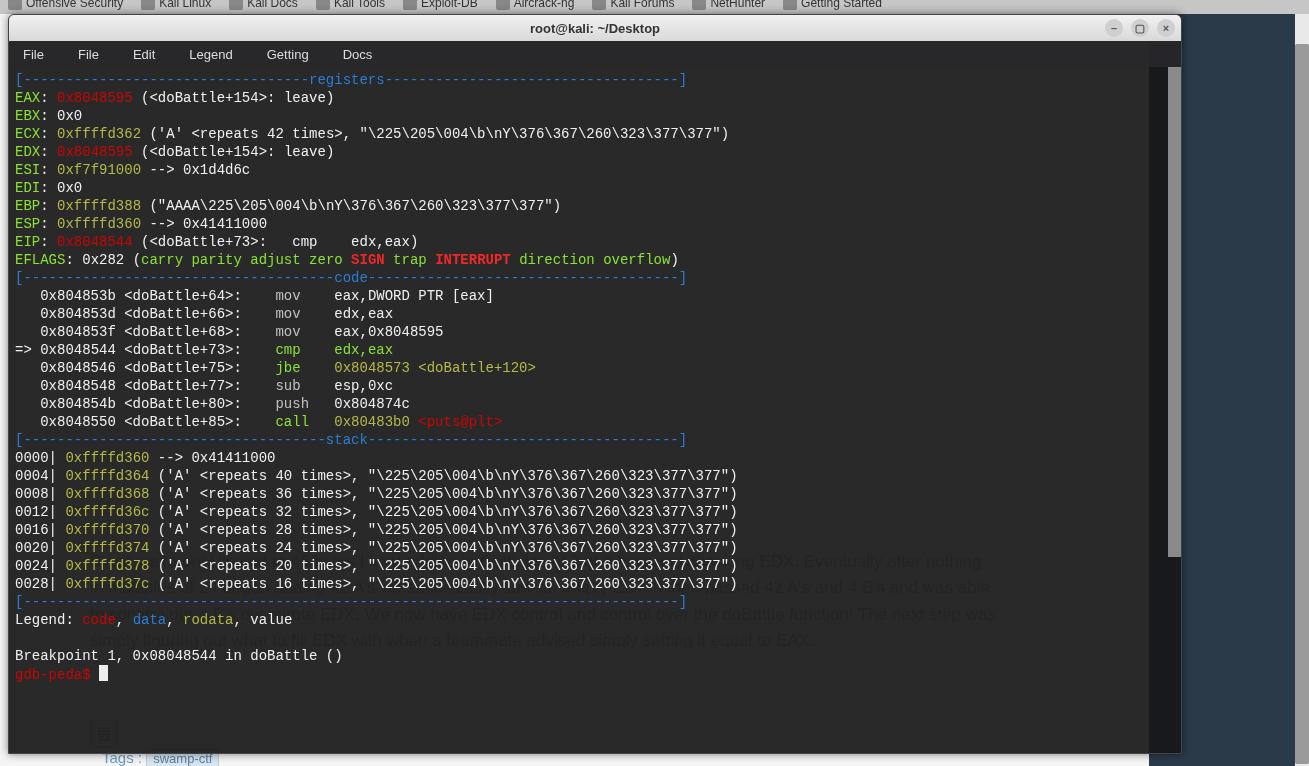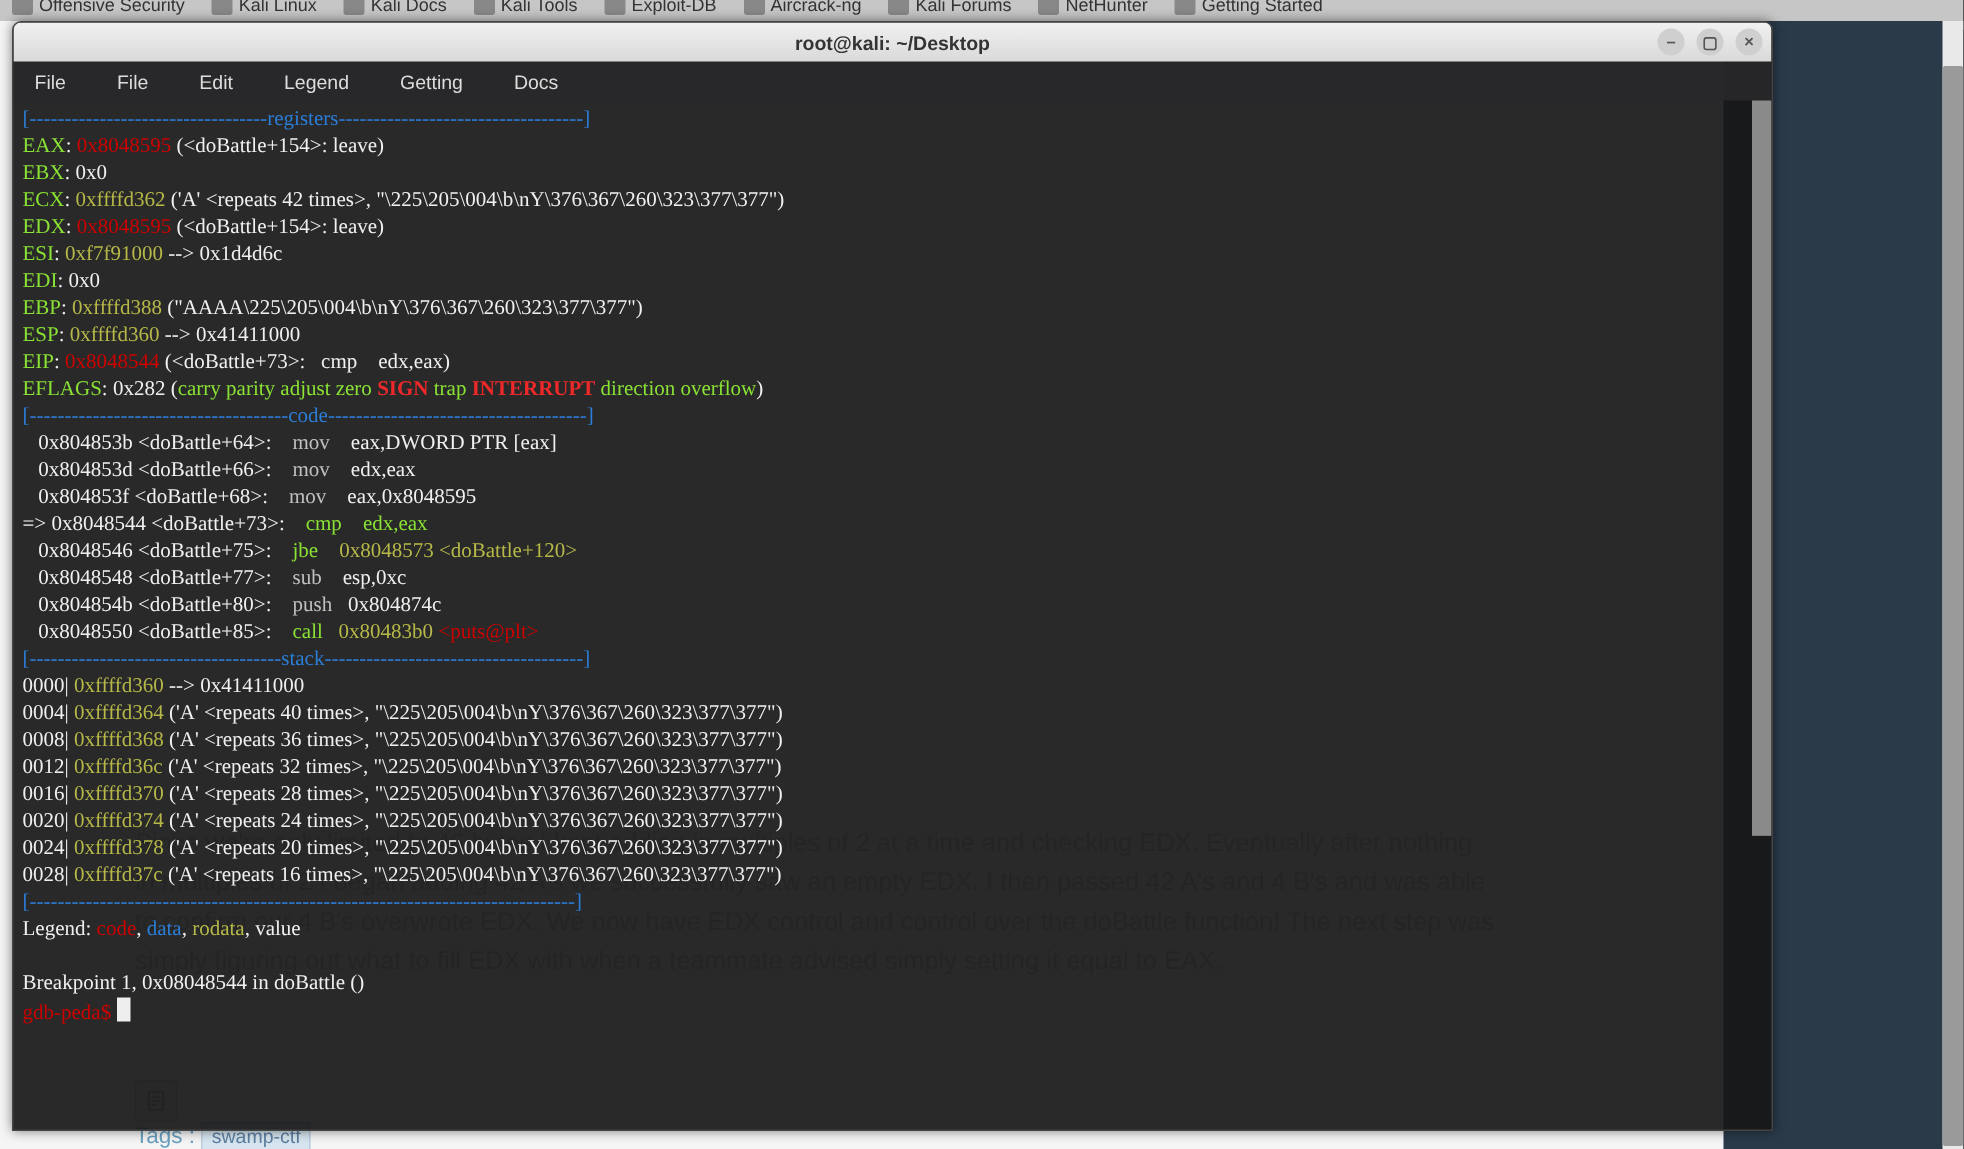--- a/index.html
+++ b/index.html
@@ -45,21 +45,21 @@
   .bg-text {
     position: absolute;
     left: 90px; right: 300px;
     top: 535px;
     color: #bdbdbd;
     font-size: 17px;
     line-height: 1.55;
   }
   .bg-tags {
     position: absolute;
-    left: 90px;
+    left: 102px;
     bottom: 0px;
     color: #6aa0c0;
     font-size: 15px;
   }
   .bg-tag-chip {
     background: #d6e5ef;
     font-size: 13px;
     padding: 1px 6px;
     border: 1px solid #bcd;
     color: #5d7fa0;
@@ -133,21 +133,21 @@
     background: rgba(40,40,42,0.9);
     display: flex;
     align-items: center;
     gap: 34px;
     padding-left: 14px;
     font-size: 13px;
     color: #ddd;
   }
   .menubar span { cursor: default; }
   .terminal-body {
-    font-family: Liberation Serif, serif;
+    font-family: Liberation Mono, monospace;
     font-size: 14px;
     line-height: 18px;
     color: #f0f0f0;
     padding: 4px 6px;
     white-space: pre;
     height: calc(100% - 52px);
     overflow: hidden;
     position: relative;
   }
   .term-scroll {

